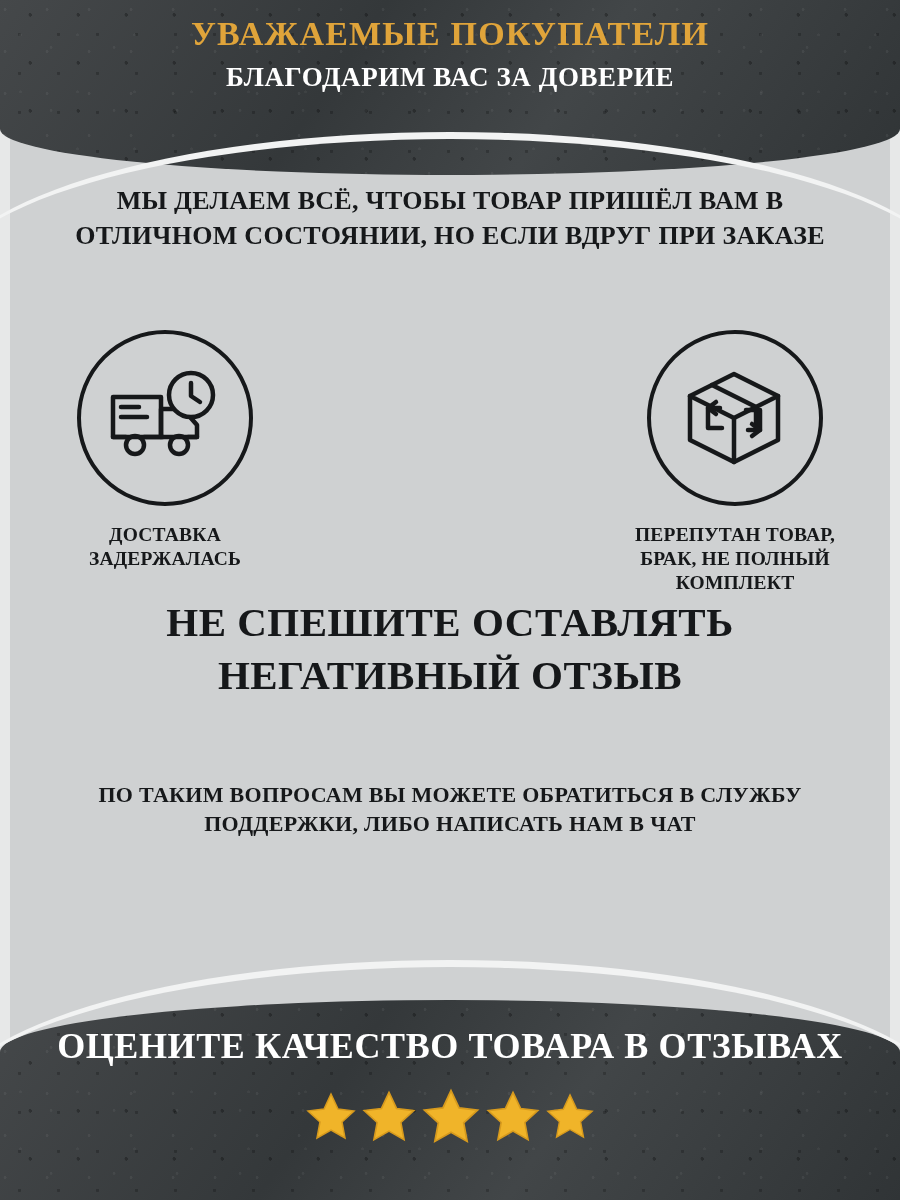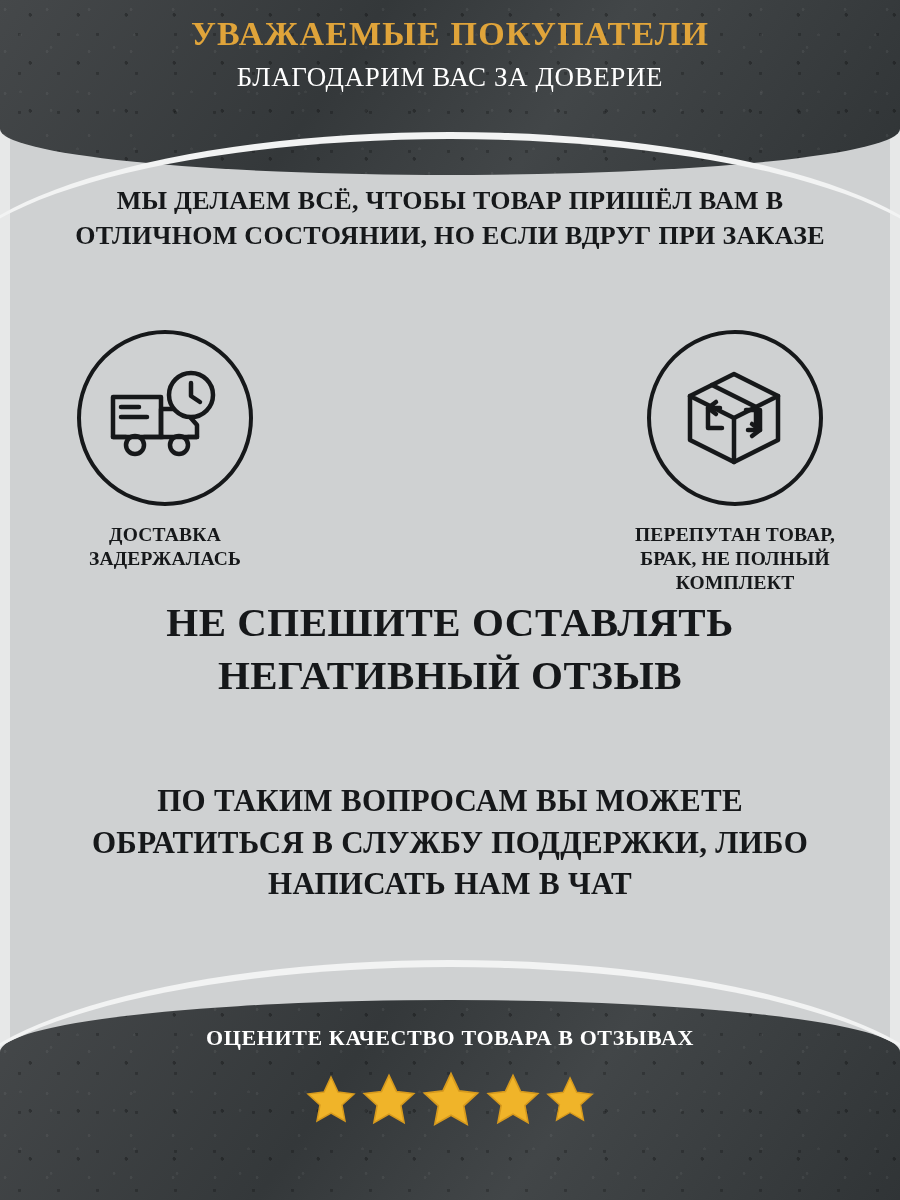--- a/index.html
+++ b/index.html
@@ -81,21 +81,21 @@
     font-size: 34px;
     font-weight: bold;
     letter-spacing: 1.2px;
     color: #e0a43a;
     line-height: 1.08;
     text-transform: uppercase;
   }
   .header-sub {
     margin-top: 9px;
     font-size: 27px;
-    font-weight: normal;
+    font-weight: bold;
     letter-spacing: 0.6px;
     color: #ffffff;
     line-height: 1.16;
     text-transform: uppercase;
   }
 
   
   .intro {
     position: absolute;
     top: 184px;
@@ -162,39 +162,39 @@
     text-transform: uppercase;
   }
 
   
   .support {
     position: absolute;
     top: 780px;
     left: 50px;
     width: 800px;
     text-align: center;
-    font-size: 31px;
+    font-size: 22px;
     font-weight: bold;
     line-height: 1.34;
     color: #16181a;
     letter-spacing: 0.3px;
     text-transform: uppercase;
   }
 
   
   .footer {
     position: absolute;
     top: 1025px;
     left: 0;
     width: 900px;
     text-align: center;
     z-index: 5;
   }
   .footer-title {
-    font-size: 22px;
+    font-size: 36px;
     font-weight: bold;
     color: #ffffff;
     line-height: 1.2;
     letter-spacing: 0.6px;
     text-transform: uppercase;
   }
   .stars {
     margin-top: 18px;
     display: flex;
     justify-content: center;

